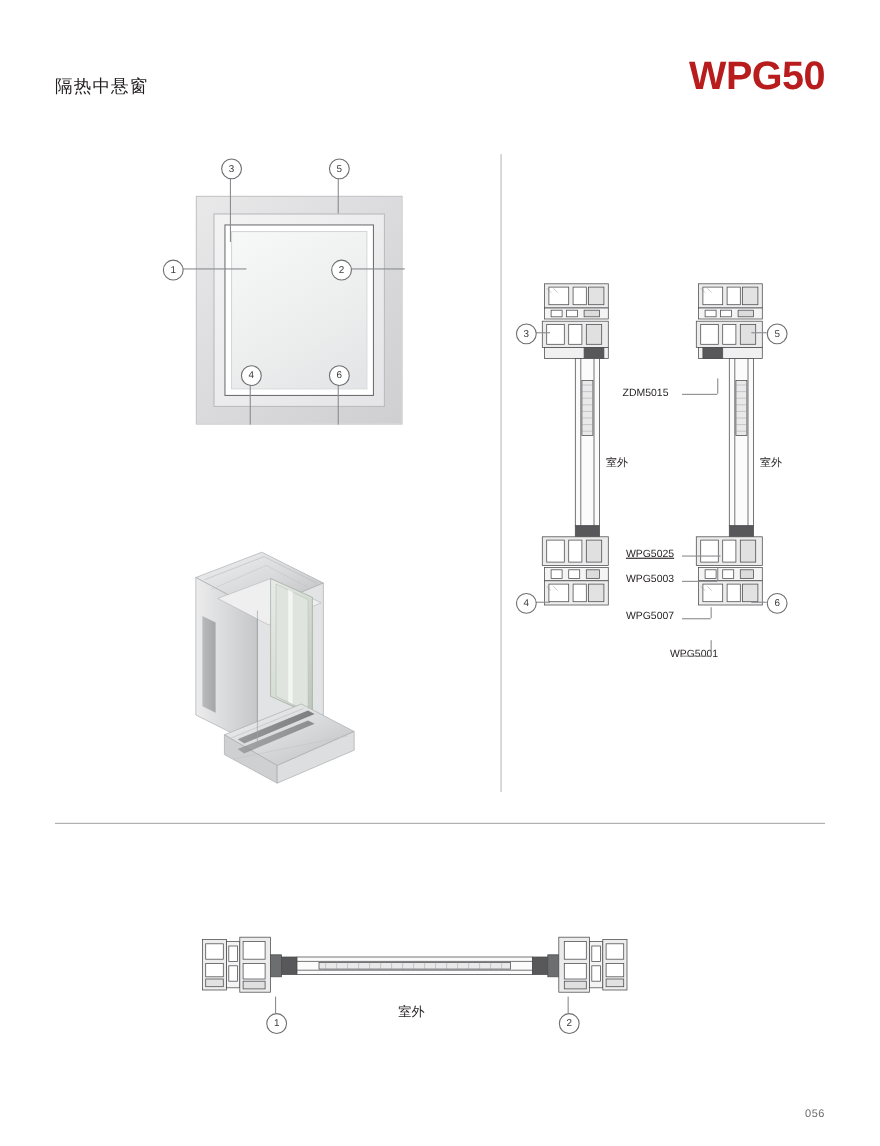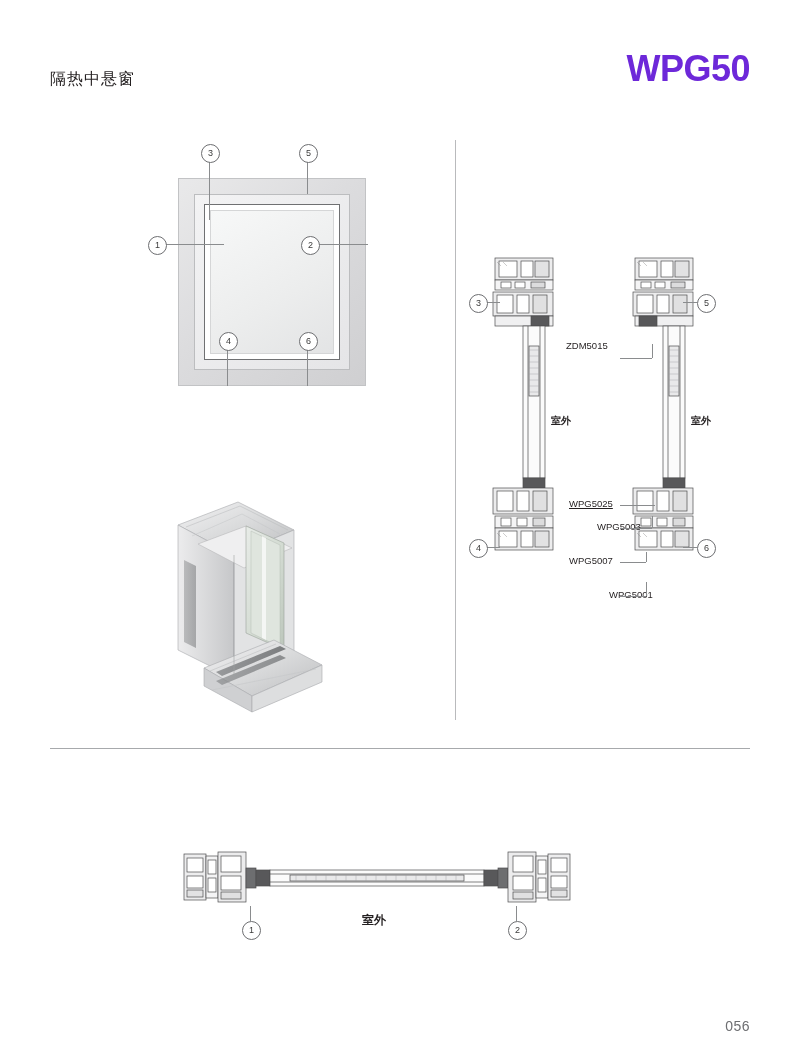--- a/index.html
+++ b/index.html
@@ -33,21 +33,21 @@
     font-family: Liberation Serif, serif;
     margin-top: 12px;
   }
   .header-code {
     position: absolute;
     right: 50px;
     top: 48px;
     font-size: 36px;
     font-weight: bold;
     letter-spacing: -0.5px;
-    color: #6d28d9;
+    color: #b91c1c;
     font-family: "Liberation Sans", sans-serif;
   }
 
   
   .bubble {
     position: absolute;
     width: 17px;
     height: 17px;
     border: 1px solid #6d6e71;
     border-radius: 50%;
@@ -127,37 +127,36 @@
     background: #a7a9ac;
   }
 
   
   .cn-label {
     position: absolute;
     font-size: 10px;
     color: #231f20;
     font-family: "DejaVu Sans", sans-serif;
     white-space: nowrap;
-    font-weight: bold;
   }
   .part-label {
     position: absolute;
     font-size: 9.5px;
     color: #231f20;
     font-family: "Liberation Sans", sans-serif;
     white-space: nowrap;
     text-align: right;
   }
 
   
   .page-number {
     position: absolute;
     right: 50px;
-    bottom: 8px;
-    font-size: 14px;
+    bottom: 24px;
+    font-size: 10px;
     color: #6d6e71;
     letter-spacing: 0.5px;
     padding-left: 32px;
   }
 
   svg { display: block; }
   .sect-svg { position: absolute; }
 </style>
 </head>
 <body>
@@ -365,28 +364,28 @@
 <div class="bubble" style="left:697px; top:539px;">6</div>
 
 <div class="leader h" style="left:486px; top:302px; width:14px;"></div>
 <div class="leader h" style="left:683px; top:302px; width:14px;"></div>
 <div class="leader h" style="left:486px; top:547px; width:14px;"></div>
 <div class="leader h" style="left:683px; top:547px; width:14px;"></div>
 
 <div class="cn-label" style="left:551px; top:414px;">室外</div>
 <div class="cn-label" style="left:691px; top:414px;">室外</div>
 
-<div class="part-label" style="left:566px; top:340px;text-align:right;">ZDM5015</div>
+<div class="part-label" style="left:566px; top:352px;text-align:right;">ZDM5015</div>
 <div class="leader h" style="left:620px; top:358px; width:32px;"></div>
 <div class="leader v" style="left:652px; top:344px; height:14px;"></div>
 
 <div class="part-label" style="left:569px; top:498px;text-decoration:underline;">WPG5025</div>
 <div class="leader h" style="left:620px; top:505px; width:35px;"></div>
 
-<div class="part-label" style="left:569px; top:521px;margin-left:28px;">WPG5003</div>
+<div class="part-label" style="left:569px; top:521px;">WPG5003</div>
 <div class="leader h" style="left:620px; top:528px; width:32px;"></div>
 <div class="leader v" style="left:652px; top:516px; height:12px;"></div>
 
 <div class="part-label" style="left:569px; top:555px;">WPG5007</div>
 <div class="leader h" style="left:620px; top:562px; width:26px;"></div>
 <div class="leader v" style="left:646px; top:552px; height:10px;"></div>
 
 <div class="part-label" style="left:569px; top:589px;margin-left:40px;">WPG5001</div>
 <div class="leader h" style="left:620px; top:596px; width:26px;"></div>
 <div class="leader v" style="left:646px; top:582px; height:14px;"></div>

